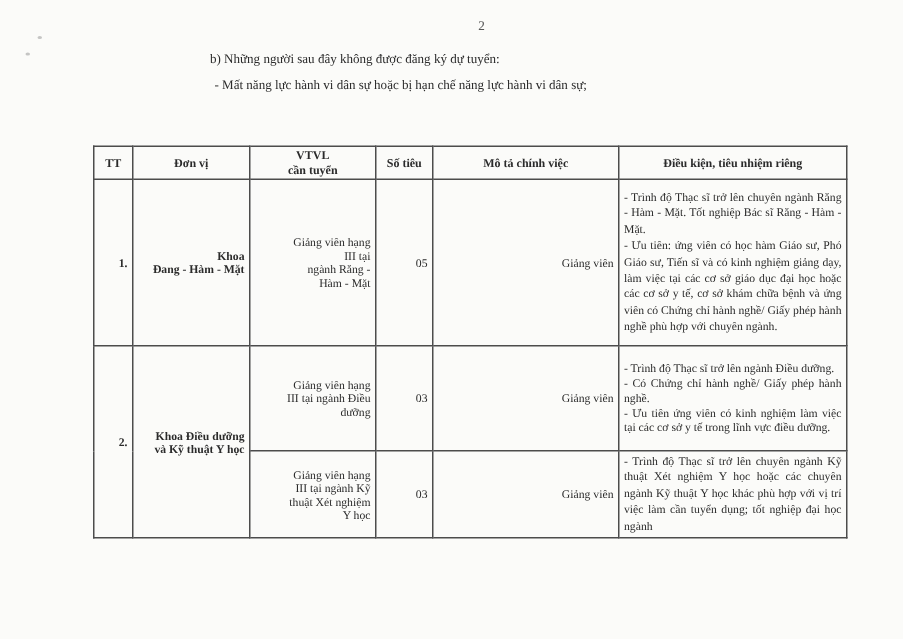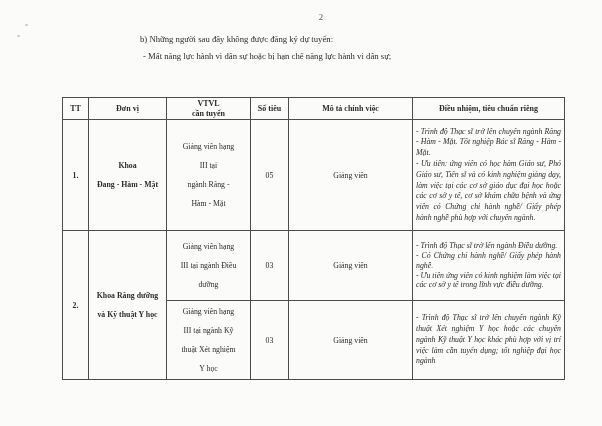--- a/index.html
+++ b/index.html
@@ -43,29 +43,28 @@
     overflow: hidden;
   }
   .doc-table th {
     font-weight: bold; font-size: 8px; line-height: 9.6px;
     text-align: center; white-space: pre-line;
   }
   tr.hdr  { height: 19px; }
   tr.r1   { height: 111px; }
   tr.r2a  { height: 70px; }
   tr.r2b  { height: 58px; }
-  .c-center { text-align: center; line-height: 19px; }
+  .c-center { text-align: right; line-height: 9px; }
   .pre  { white-space: pre-line; }
   .bold { font-weight: bold; }
   .cond {
     vertical-align: top; text-align: justify;
     white-space: pre-line;
     line-height: 10.8px;
     padding: 1px 4px 1px 5px;
-    font-style: italic;
   }
   .cond.tight { line-height: 9.7px; }
 </style>
 </head>
 <body>
 
 <div class="speck" style="left:25px; top:24px;"></div>
 <div class="speck" style="left:17px; top:35px;"></div>
 
 <div class="page-number">2</div>
@@ -85,40 +84,40 @@
     <col style="width:152px">
   </colgroup>
   <thead>
     <tr class="hdr">
       <th>TT</th>
       <th>Đơn vị</th>
       <th>VTVL
 cần tuyển</th>
       <th>Số tiêu</th>
       <th>Mô tả chính việc</th>
-      <th>Điều nhiệm, tiêu chuẩn riêng</th>
+      <th>Điều kiện, tiêu nhiệm riêng</th>
     </tr>
   </thead>
   <tbody>
     <tr class="r1">
       <td class="c-center bold">1.</td>
       <td class="c-center bold pre">Khoa
 Đang - Hàm - Mặt</td>
       <td class="c-center pre">Giảng viên hạng
 III tại
 ngành Răng -
 Hàm - Mặt</td>
       <td class="c-center">05</td>
       <td class="c-center">Giảng viên</td>
       <td class="cond">- Trình độ Thạc sĩ trở lên chuyên ngành Răng - Hàm - Mặt. Tốt nghiệp Bác sĩ Răng - Hàm - Mặt.
 - Ưu tiên: ứng viên có học hàm Giáo sư, Phó Giáo sư, Tiến sĩ và có kinh nghiệm giảng dạy, làm việc tại các cơ sở giáo dục đại học hoặc các cơ sở y tế, cơ sở khám chữa bệnh và ứng viên có Chứng chỉ hành nghề/ Giấy phép hành nghề phù hợp với chuyên ngành.</td>
     </tr>
     <tr class="r2a">
       <td class="c-center bold" rowspan="2">2.</td>
-      <td class="c-center bold pre" rowspan="2">Khoa Răng dưỡng
+      <td class="c-center bold pre" rowspan="2">Khoa Điều dưỡng
 và Kỹ thuật Y học</td>
       <td class="c-center pre">Giảng viên hạng
 III tại ngành Điều
 dưỡng</td>
       <td class="c-center">03</td>
       <td class="c-center">Giảng viên</td>
       <td class="cond tight">- Trình độ Thạc sĩ trở lên ngành Điều dưỡng.
 - Có Chứng chỉ hành nghề/ Giấy phép hành nghề.
 - Ưu tiên ứng viên có kinh nghiệm làm việc tại các cơ sở y tế trong lĩnh vực điều dưỡng.</td>
     </tr>

